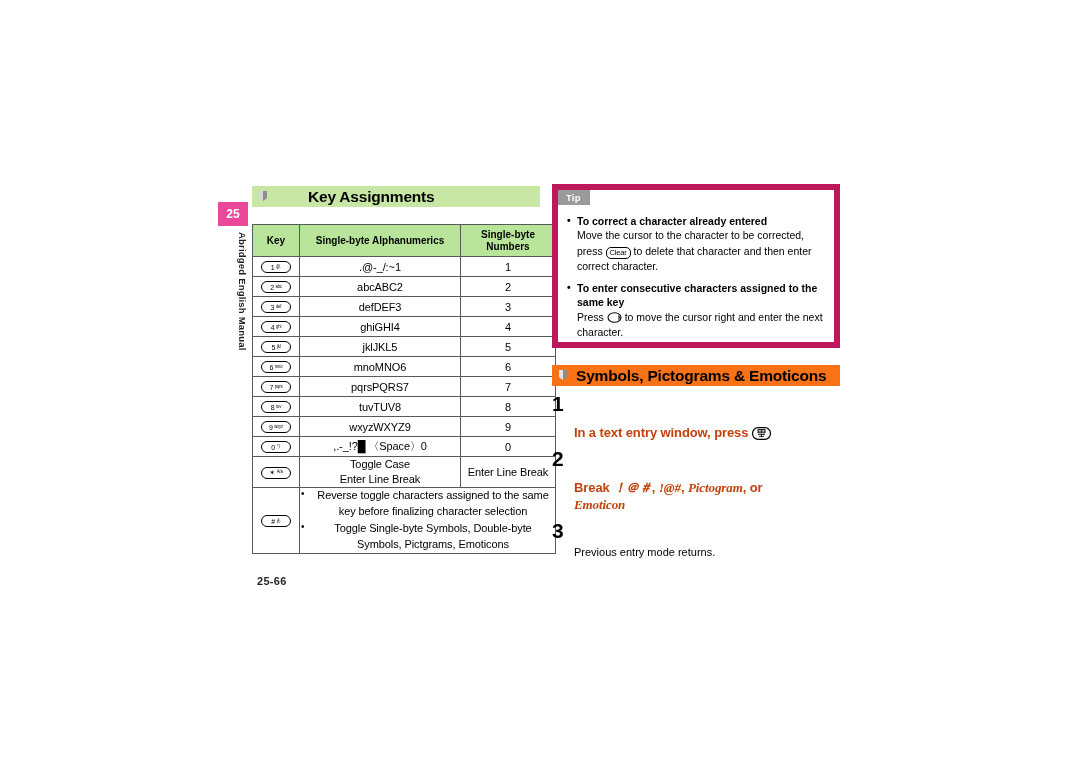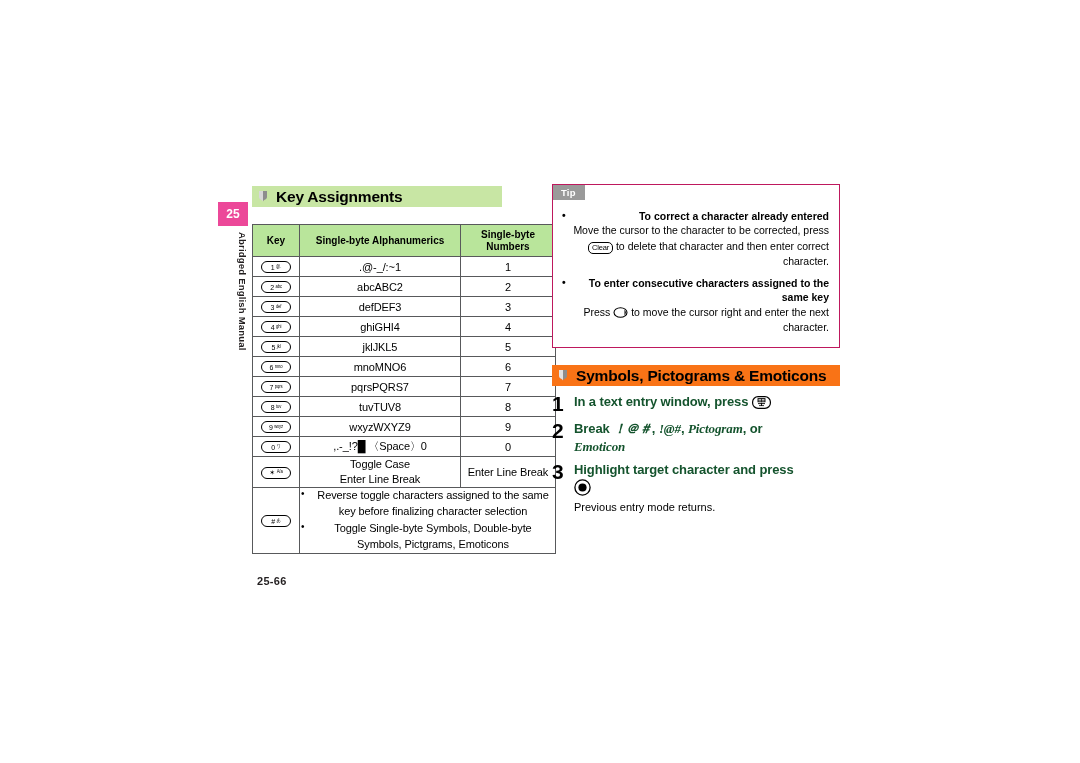--- a/index.html
+++ b/index.html
@@ -86,21 +86,21 @@
     margin-left: 7px;
   }
   .flag-icon {
     width: 11px;
     height: 13px;
     flex: 0 0 auto;
     position: relative;
   }
   .flag-icon svg { display: block; }
 
-  #sec-key-assignments { left: 252px; top: 186px; width: 250px; }
+  #sec-key-assignments { left: 252px; top: 186px; width: 288px; gap: 32px; }
   #sec-symbols        { left: 552px; top: 365px; width: 288px; }
 
   
   .ka-table {
     position: absolute;
     left: 252px;
     top: 224px;
     width: 288px;
     border-collapse: collapse;
     table-layout: fixed;
@@ -189,24 +189,23 @@
     font-size: 10px;
   }
 
   
   .tip-box {
     position: absolute;
     left: 552px;
     top: 184px;
     width: 288px;
     height: 164px;
-    border: 1px solid #be185d;
+    border: 6px solid #be185d;
     box-sizing: border-box;
     background: #fff;
-    text-align: right;
   }
   .tip-label {
     position: absolute;
     left: 0px;
     top: 0px;
     background: #9a9a9a;
     color: #ffffff;
     font-size: 9.5px;
     font-weight: bold;
     padding: 2px 9px 2px 8px;
@@ -287,23 +286,24 @@
     line-height: 1;
     color: #000;
     text-align: left;
     padding-top: 1px;
     font-family: "Liberation Sans", sans-serif;
   }
   .step-text {
     font-size: 13px;
     font-weight: bold;
     line-height: 1.35;
-    color: #14532d;
+    color: #c2410c;
     letter-spacing: -0.1px;
     padding-top: 1px;
+    margin-top: 31px;
   }
   .ital-serif {
     font-family: "Liberation Serif", serif;
     font-style: italic;
     font-weight: bold;
     font-size: 13px;
   }
   .step-note {
     margin-left: 22px;
     font-size: 11px;
@@ -555,28 +555,19 @@
         <span>Break</span>
         <span class="ital-serif">！＠＃</span><span>,</span>
         <span class="ital-serif">!@#</span><span>,</span>
         <span class="ital-serif">Pictogram</span><span>, or</span><br>
         <span class="ital-serif">Emoticon</span>
       </div>
     </div>
 
     <div class="step">
       <div class="step-num">3</div>
-      <div class="step-text">
-        <span>Highlight target character and press</span><br>
-        <span class="glyph-center">
-          <svg width="17" height="17" viewBox="0 0 17 17">
-            <circle cx="8.5" cy="8.5" r="7.6" fill="#fff" stroke="#000" stroke-width="1.3"></circle>
-            <circle cx="8.5" cy="8.5" r="4.1" fill="#000"></circle>
-          </svg>
-        </span>
-      </div>
     </div>
 
     <div class="step-note">Previous entry mode returns.</div>
 
   </div>
 
 </div>
 
 </body></html>

